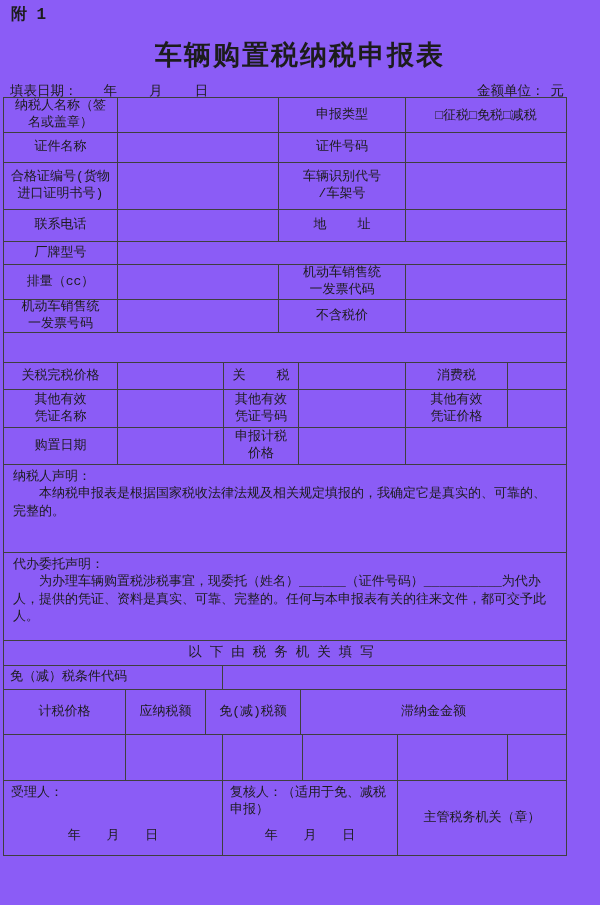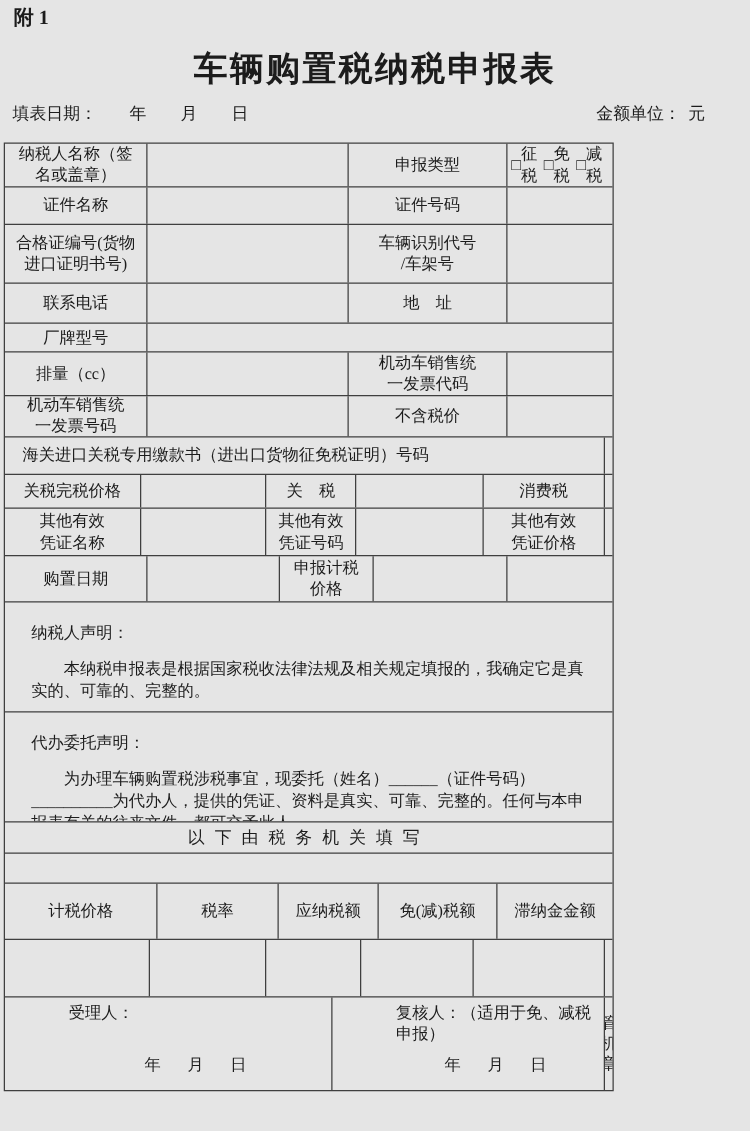--- a/index.html
+++ b/index.html
@@ -1,50 +1,50 @@
 <!DOCTYPE html>
 <html><head>
 <meta charset="utf-8">
 <style>
   :root{ --bc:#3f3f3f; --ink:#1c1c1c; }
   html,body{margin:0;padding:0;background:#ffffff;}
-  .page{position:relative;width:600px;height:905px;background:#e5e5e5;color:var(--ink);
-        font-family:Liberation Serif, serif;overflow:hidden;}
+  .page{position:relative;width:600px;height:905px;background:#8b5cf6;color:var(--ink);
+        font-family:Liberation Mono, monospace;overflow:hidden;}
   .attachment{position:absolute;left:11px;top:4px;font-size:16px;font-weight:bold;}
   .title{position:absolute;left:0;top:37px;width:100%;text-align:center;
          font-size:27px;font-weight:bold;letter-spacing:2px;}
   .meta{position:absolute;left:10px;right:36px;top:82px;display:flex;align-items:baseline;font-size:13.5px;}
   .meta .gaps{white-space:pre;word-spacing:24px;margin-left:26px;}
   .meta .spacer{flex:1;}
   .meta .unit-val{margin-left:6px;}
 
-  .tbl{position:absolute;left:3px;top:114px;width:488px;border:1px solid var(--bc);box-sizing:border-box;}
+  .tbl{position:absolute;left:3px;top:97px;width:564px;border:1px solid var(--bc);box-sizing:border-box;}
   .r{display:flex;border-bottom:1px solid var(--bc);box-sizing:border-box;}
   .r:last-child{border-bottom:none;}
   .c{box-sizing:border-box;border-right:1px solid var(--bc);display:flex;
      align-items:center;justify-content:center;padding:1px 3px;overflow:hidden;}
   .c:last-child{border-right:none;}
   .fx{flex:1;}
   .t{white-space:pre-wrap;text-align:center;font-size:13px;line-height:1.28;}
   .left{justify-content:flex-start;}
   .left .t{text-align:left;}
 
   .opts{display:flex;align-items:center;}
   .opt{display:flex;align-items:center;font-size:13px;}
 
   .block{display:block;padding:3px 9px;}
-  .block p{margin:12px;font-size:13px;line-height:1.34;white-space:pre-wrap;}
+  .block p{margin:0;font-size:13px;line-height:1.34;white-space:pre-wrap;}
   .indent{text-indent:2em;}
   .sigline{display:flex;}
   .sigline .p1{margin-left:2em;}
   .sigline .p2{margin-left:150px;}
 
   .banner .t{letter-spacing:8px;font-size:13.5px;}
 
-  .sigcell{flex-direction:column;align-items:stretch;padding:4px 7px;margin-left:44px;}
+  .sigcell{flex-direction:column;align-items:stretch;padding:4px 7px;}
   .sigcell .lab{font-size:13px;text-align:left;white-space:pre-wrap;line-height:1.3;}
   .sigcell .date{margin-top:auto;margin-bottom:7px;text-align:center;font-size:13px;
                  white-space:pre;word-spacing:18px;}
 </style>
 </head>
 <body>
 
 <div class="page">
 
   <div class="attachment">附 1</div>
@@ -147,23 +147,20 @@
 一发票号码</span>
         </div>
       <div class="c" style="width:161px"></div>
       <div class="c" style="width:127px">
           <span class="t">不含税价</span>
         </div>
       <div class="c fx"></div>
     </div>
 
     <div class="r" style="height:30px">
-      <div class="c left" style="width:504px;padding-left:14px">
-          <span class="t">海关进口关税专用缴款书（进出口货物征免税证明）号码</span>
-        </div>
       <div class="c fx"></div>
     </div>
 
     <div class="r" style="height:27px">
       <div class="c" style="width:114px">
           <span class="t">关税完税价格</span>
         </div>
       <div class="c" style="width:106px"></div>
       <div class="c" style="width:75px">
           <span class="t">关    税</span>
@@ -221,29 +218,29 @@
       </div>
     </div>
 
     <div class="r banner" style="height:25px">
       <div class="c fx">
           <span class="t">以下由税务机关填写</span>
         </div>
     </div>
 
     <div class="r" style="height:24px">
+      <div class="c left" style="width:219px;padding-left:6px">
+          <span class="t">免（减）税条件代码</span>
+        </div>
       <div class="c fx"></div>
     </div>
 
     <div class="r" style="height:45px">
       <div class="c" style="width:122px">
           <span class="t">计税价格</span>
-        </div>
-      <div class="c" style="width:97px">
-          <span class="t">税率</span>
         </div>
       <div class="c" style="width:80px">
           <span class="t">应纳税额</span>
         </div>
       <div class="c" style="width:95px">
           <span class="t">免(减)税额</span>
         </div>
       <div class="c fx">
           <span class="t">滞纳金金额</span>
         </div>

